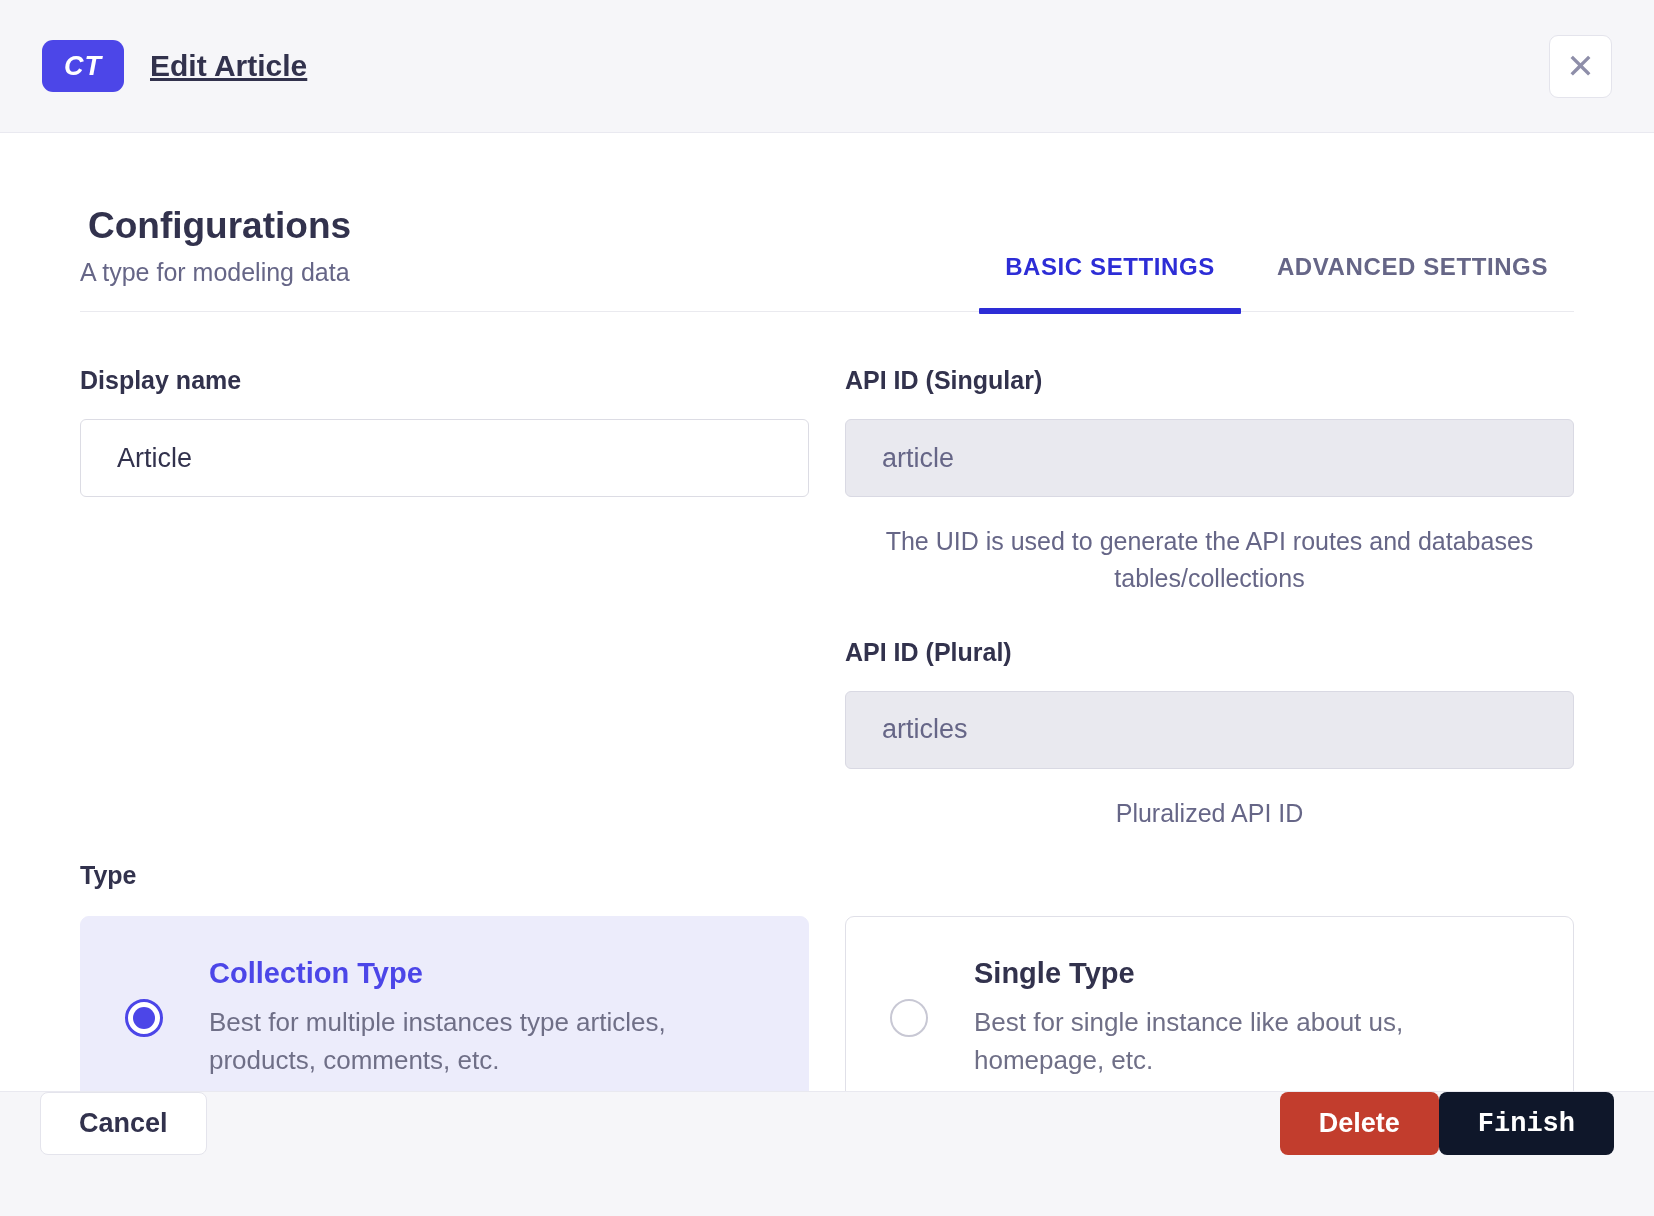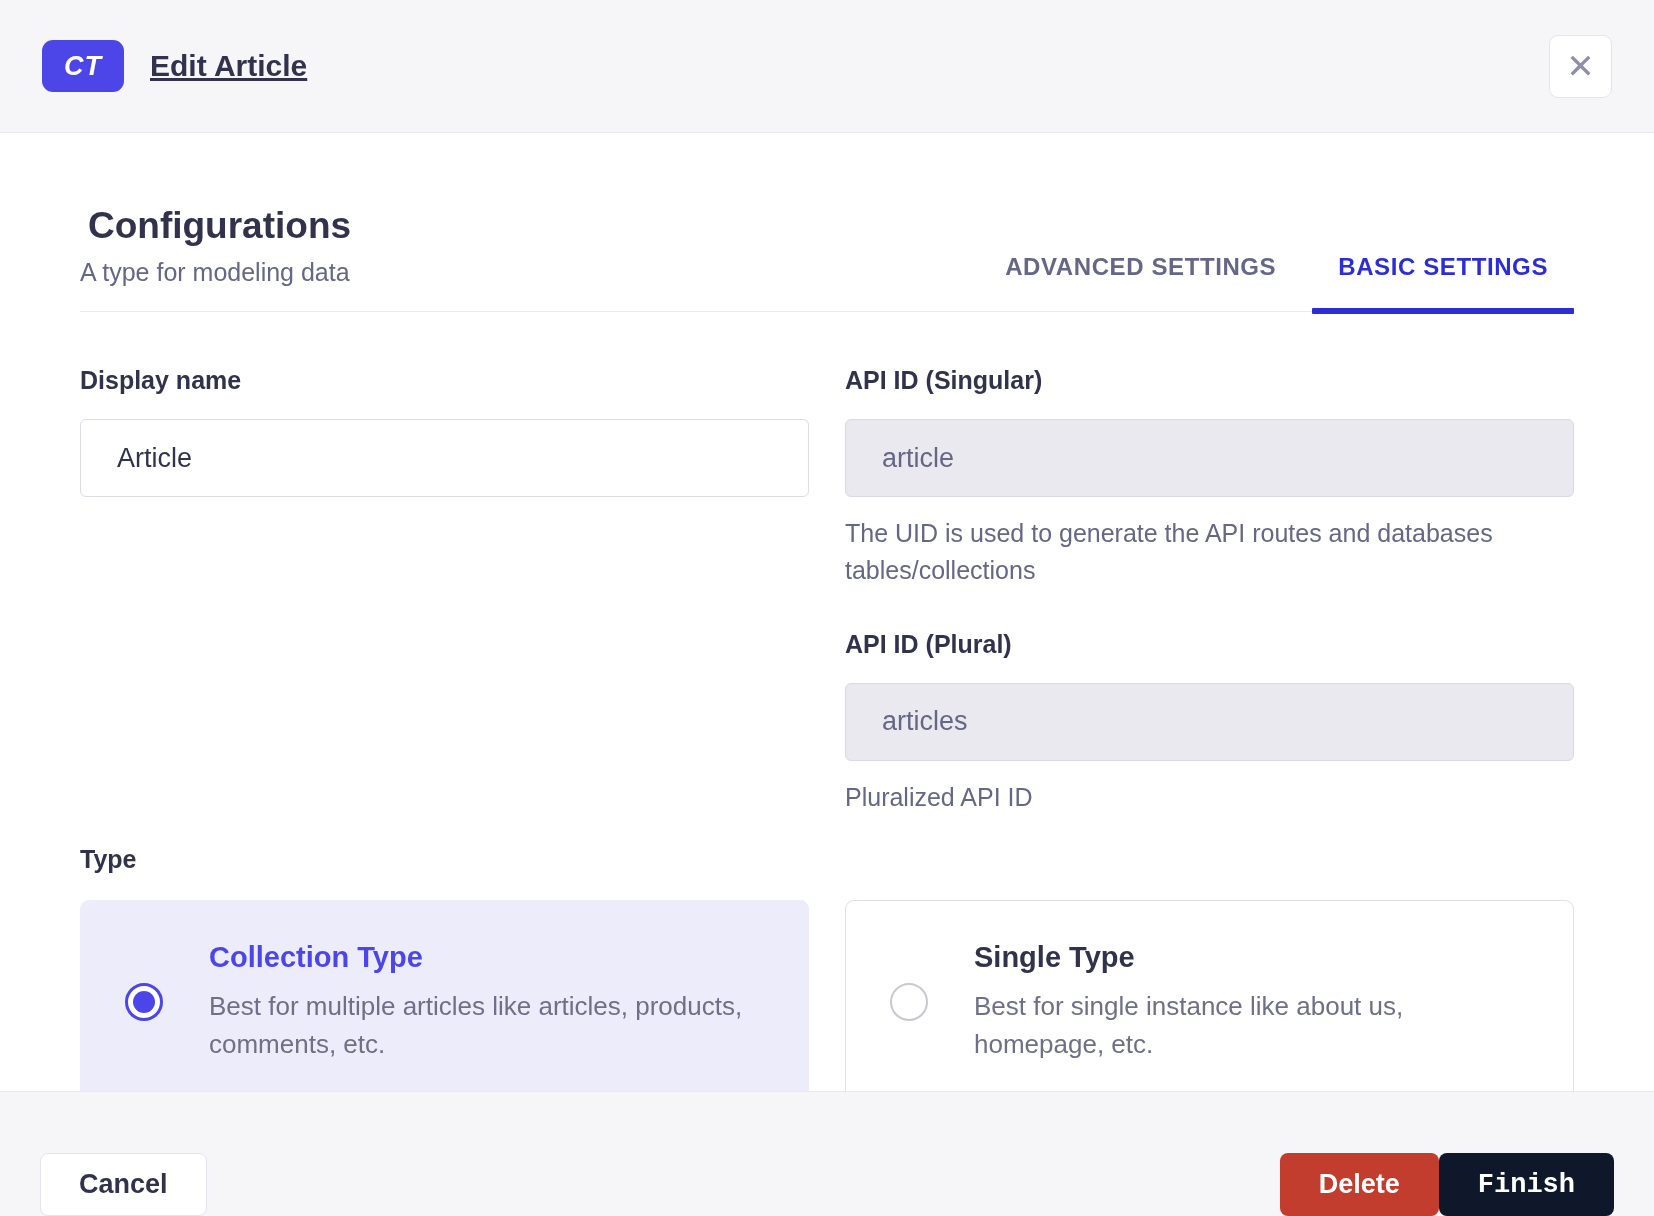--- a/index.html
+++ b/index.html
@@ -105,23 +105,24 @@
     font-size: 27px; color: #32324d;
     padding: 0 36px;
     outline: none;
   }
   .text-input:disabled {
     background: #e9e9ef;
     border-color: #d9d9e3;
     color: #666687;
   }
   .field-hint {
-    margin-top: 18px;
+    margin-top: 26px;
     font-size: 25px; color: #666687;
     line-height: 1.45;
+    text-align: center;
   }
   .field + .field { margin-top: 42px; }
 
   
   .type-section { margin-top: 30px; }
   .type-cards {
     margin-top: 26px;
     display: grid;
     grid-template-columns: 1fr 1fr;
     column-gap: 36px;
@@ -169,21 +170,21 @@
     font-size: 26px; color: #6f6f87;
     line-height: 1.45; margin: 0;
   }
 
   
   .modal-footer {
     position: absolute; left: 0; right: 0; bottom: 0;
     height: 125px;
     background: #f6f6f9;
     border-top: 1px solid #e9e9f0;
-    display: flex; align-items: flex-end;
+    display: flex; align-items: flex-start;
     padding: 0 40px;
   }
   .btn {
     height: 63px;
     border-radius: 8px;
     font-family: "Liberation Sans", sans-serif;
     font-size: 27px; font-weight: bold;
     padding: 0 38px;
     cursor: pointer;
     border: 1px solid transparent;
@@ -209,22 +210,22 @@
 </div>
 
 <div class="modal-body">
 
   <div class="section-head">
     <div class="section-titles">
       <h1 class="section-title">Configurations</h1>
       <p class="section-subtitle">A type for modeling data</p>
     </div>
     <div class="tabs">
+      <div class="tab active">BASIC SETTINGS</div>
       <div class="tab">ADVANCED SETTINGS</div>
-      <div class="tab active">BASIC SETTINGS</div>
     </div>
   </div>
 
   <div class="form-grid">
 
     <div>
       <div class="field">
         <label class="field-label">Display name</label>
         <input class="text-input" type="text" value="Article" style="">
       </div>
@@ -246,21 +247,21 @@
   </div>
 
   <div class="type-section">
     <label class="field-label">Type</label>
     <div class="type-cards">
 
       <div class="type-card selected">
         <span class="radio checked"></span>
         <div>
           <p class="type-card-title">Collection Type</p>
-          <p class="type-card-desc">Best for multiple articles like articles, products, comments, etc.</p>
+          <p class="type-card-desc">Best for multiple instances type articles, products, comments, etc.</p>
         </div>
       </div>
 
       <div class="type-card unselected">
         <span class="radio unchecked"></span>
         <div>
           <p class="type-card-title">Single Type</p>
           <p class="type-card-desc">Best for single instance like about us, homepage, etc.</p>
         </div>
       </div>

